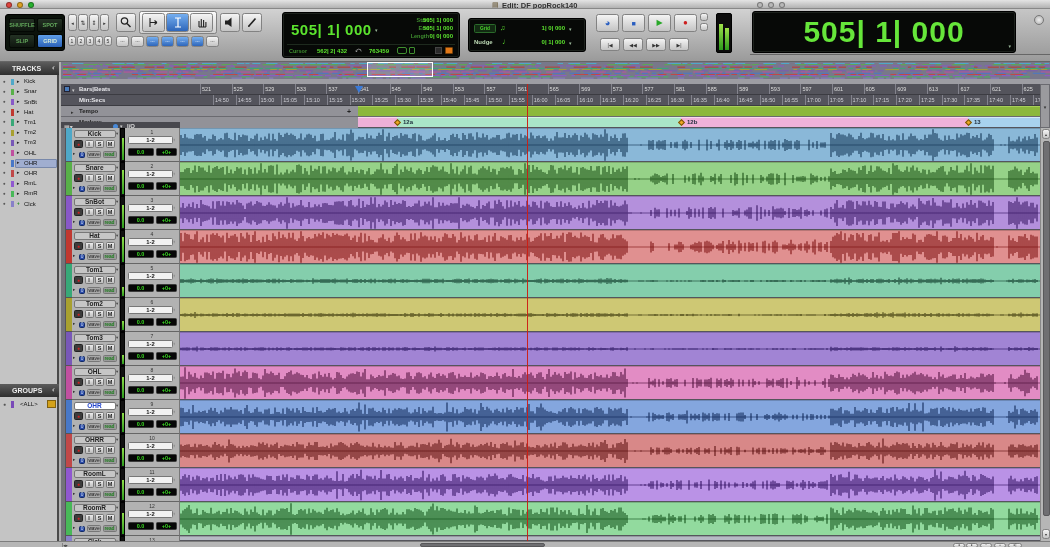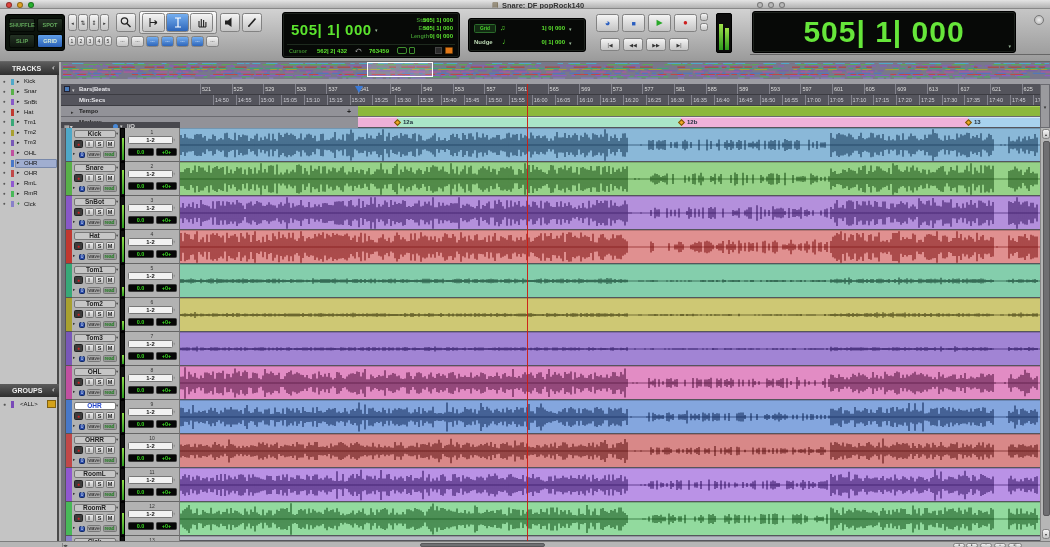--- a/index.html
+++ b/index.html
@@ -57,21 +57,21 @@
 </head>
 <body>
 
 <div id="app">
 
   <div class="a titlebar" style="left:0;top:0;width:750px;height:9px;">
     <div class="a light" style="left:6px;top:1.5px;background:#e0443e;"></div>
     <div class="a light" style="left:17px;top:1.5px;background:#dea123;"></div>
     <div class="a light" style="left:28px;top:1.5px;background:#28b32f;"></div>
     <div class="a" style="left:492px;top:1px;font-size:7px;color:#6a5a3a;">▤</div>
-    <div class="a title-text" style="left:502px;top:0.5px;">Snare: DF popRock140</div>
+    <div class="a title-text" style="left:502px;top:0.5px;">Edit: DF popRock140</div>
   </div>
 
   <div class="a toolbar" style="left:0;top:9px;width:1050px;height:53px;">
 
     <div class="a modepanel" style="left:5px;top:5px;width:60px;height:37px;">
       <div class="a modebtn" style="left:3px;top:3px;width:26px;height:14px;">SHUFFLE</div>
       <div class="a modebtn" style="left:31px;top:3px;width:26px;height:14px;">SPOT</div>
       <div class="a modebtn" style="left:3px;top:19px;width:26px;height:14px;">SLIP</div>
       <div class="a modebtn on" style="left:31px;top:19px;width:26px;height:14px;">GRID</div>
     </div>

